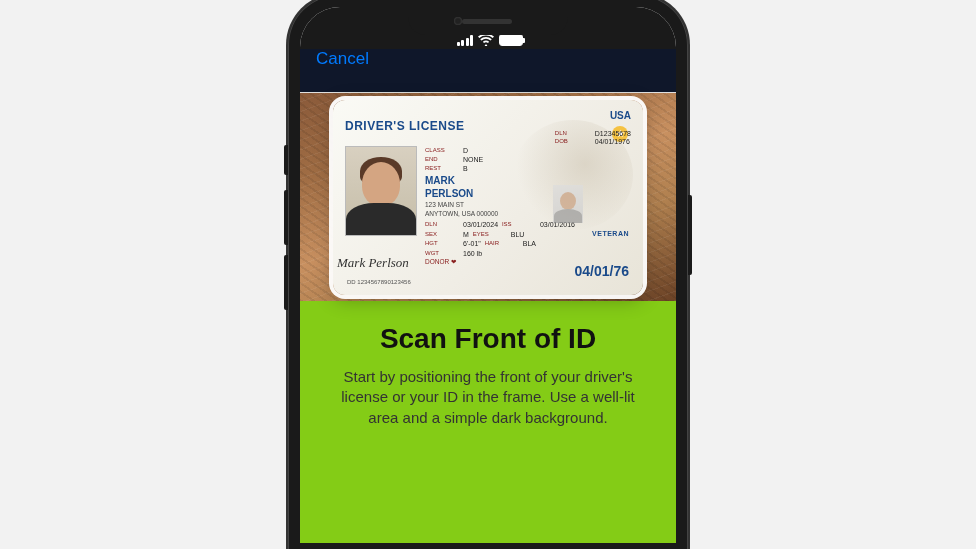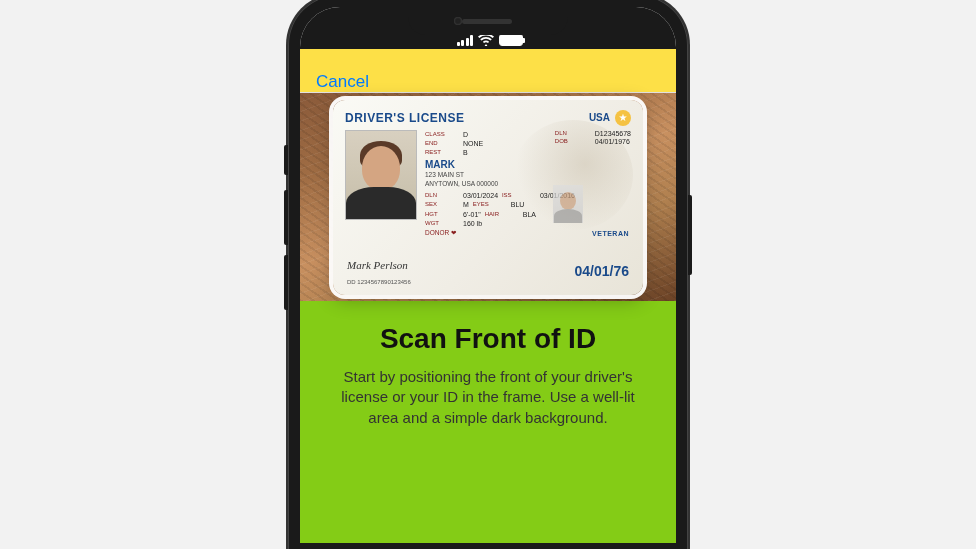--- a/index.html
+++ b/index.html
@@ -80,23 +80,23 @@
   .signal-bars span { width: 3px; background: #fff; border-radius: 1px; }
   .signal-bars span:nth-child(1){height:4px;} .signal-bars span:nth-child(2){height:6px;}
   .signal-bars span:nth-child(3){height:8px;} .signal-bars span:nth-child(4){height:11px;}
   .wifi-icon svg { width: 16px; height: 12px; }
   .battery { width: 24px; height: 12px; border: 1px solid #fff; border-radius: 3px; position: relative; }
   .battery::after { content:""; position:absolute; right:-3px; top:3px; width:2px; height:5px; background:#fff; border-radius:0 1px 1px 0; }
   .battery-fill { width: 100%; height: 100%; background: #fff; border-radius: 1px; }
 
   .nav-bar {
     height: 44px;
-    background: #fde047;
-    display: flex;
-    align-items: flex-end;
+    background: #0f172a;
+    display: flex;
+    align-items: flex-start;
     padding: 0 16px;
     border-bottom: 0.5px solid #e0e0e0;
   }
   .cancel-link { color: #007aff; font-size: 17px; font-weight: 400; cursor: pointer; }
 
   .scan-area {
     height: 208px;
     background: linear-gradient(160deg, #8a5a3a 0%, #a06d44 25%, #c89060 50%, #b0804f 70%, #6b4226 100%);
     display: flex;
     align-items: center;
@@ -125,21 +125,21 @@
   .license-card::before {
     content:"";
     position:absolute;
     right: 10px; top: 20px;
     width: 120px; height: 110px;
     background: radial-gradient(circle at 60% 40%, rgba(200,190,170,0.5) 0%, transparent 70%);
     border-radius: 50%;
   }
   .lic-header { display: flex; justify-content: space-between; align-items: center; margin-bottom: 4px; position: relative; }
   .lic-title { color: #1a4a8a; font-size: 12px; font-weight: 700; letter-spacing: 0.5px; }
-  .lic-usa { display: flex; align-items: center; gap: 5px; }
+  .lic-usa { display: flex; align-items: center; gap: 5px; flex-direction: column; }
   .lic-usa-text { color: #1a4a8a; font-size: 10px; font-weight: 600; }
   .lic-star { width: 16px; height: 16px; background: #f5c242; border-radius: 50%; display:flex; align-items:center; justify-content:center; color:#fff; font-size:10px; }
 
   .lic-body { display: flex; gap: 8px; position: relative; }
   .lic-photo {
     width: 72px; height: 90px;
     background: linear-gradient(to bottom, #d8d0c0 0%, #c5bda8 100%);
     border: 1px solid #bbb;
     position: relative;
     overflow: hidden;
@@ -163,21 +163,21 @@
     right: 60px; top: 85px;
     width: 30px; height: 38px;
     background: linear-gradient(#ddd,#ccc);
     opacity: 0.7;
   }
   .lic-small-photo::before{content:"";position:absolute;left:50%;top:20%;transform:translateX(-50%);width:16px;height:18px;background:#c9a080;border-radius:50%;}
   .lic-small-photo::after{content:"";position:absolute;left:50%;bottom:0;transform:translateX(-50%);width:28px;height:14px;background:#999;border-radius:50% 50% 0 0;}
 
   .lic-veteran { position:absolute; right: 14px; top: 130px; color:#1a4a8a; font-size:7px; font-weight:600; letter-spacing:0.5px;}
   .lic-bigdate { position:absolute; right: 14px; bottom: 16px; color:#1a4a8a; font-size:14px; font-weight:600; }
-  .lic-sig { position:absolute; left: 14px; bottom: 24px; font-family: cursive; font-size: 11px; color:#333; font-style: italic;}
+  .lic-sig { position:absolute; left: 4px; bottom: 24px; font-family: cursive; font-size: 13px; color:#333; font-style: italic;}
   .lic-donor { color:#8a2020; font-size:6.5px; }
   .lic-bottom-code { position:absolute; left:14px; bottom:10px; color:#555; font-size:6px; }
 
   .instructions {
     flex: 1;
     background: #84cc16;
     text-align: center;
     padding: 22px 30px;
   }
   .instr-title { font-size: 28px; font-weight: 700; color: #111; margin-bottom: 12px; }
@@ -244,20 +244,21 @@
               </div>
             <div class="lic-row">
                 <span class="lic-label">END</span>
                 <span class="lic-val">NONE</span>
               </div>
             <div class="lic-row">
                 <span class="lic-label">REST</span>
                 <span class="lic-val">B</span>
               </div>
             <div class="lic-name">MARK</div>
+            <div class="lic-name">PERLSON</div>
             <div class="lic-addr">123 MAIN ST</div>
             <div class="lic-addr">ANYTOWN, USA 000000</div>
             <div class="lic-row" style="margin-top:2px"><span class="lic-label">DLN</span><span class="lic-val">03/01/2024</span>&nbsp;&nbsp;<span class="lic-label">ISS</span><span class="lic-val">03/01/2016</span></div>
             <div class="lic-row"><span class="lic-label">SEX</span><span class="lic-val">M</span>&nbsp;&nbsp;<span class="lic-label">EYES</span><span class="lic-val">BLU</span></div>
             <div class="lic-row"><span class="lic-label">HGT</span><span class="lic-val">6'-01"</span>&nbsp;&nbsp;<span class="lic-label">HAIR</span><span class="lic-val">BLA</span></div>
             <div class="lic-row">
                 <span class="lic-label">WGT</span>
                 <span class="lic-val">160 lb</span>
               </div>
             <div class="lic-donor">DONOR ❤</div>

